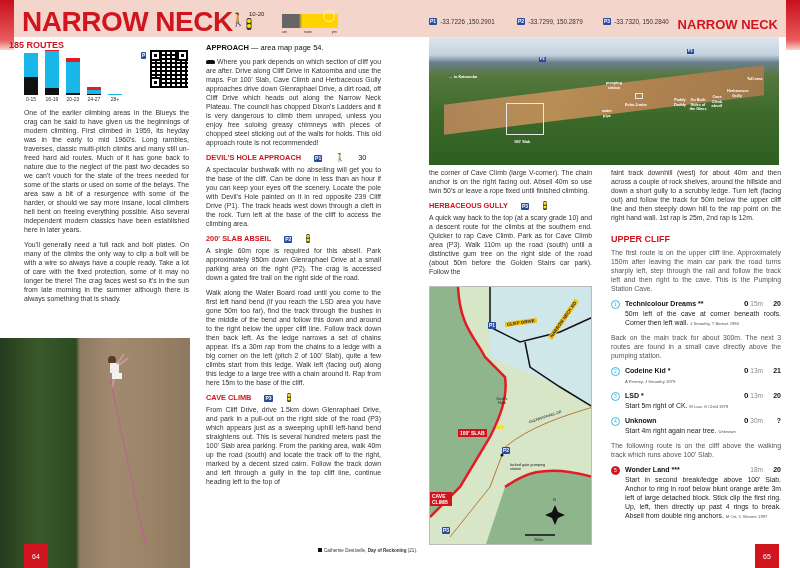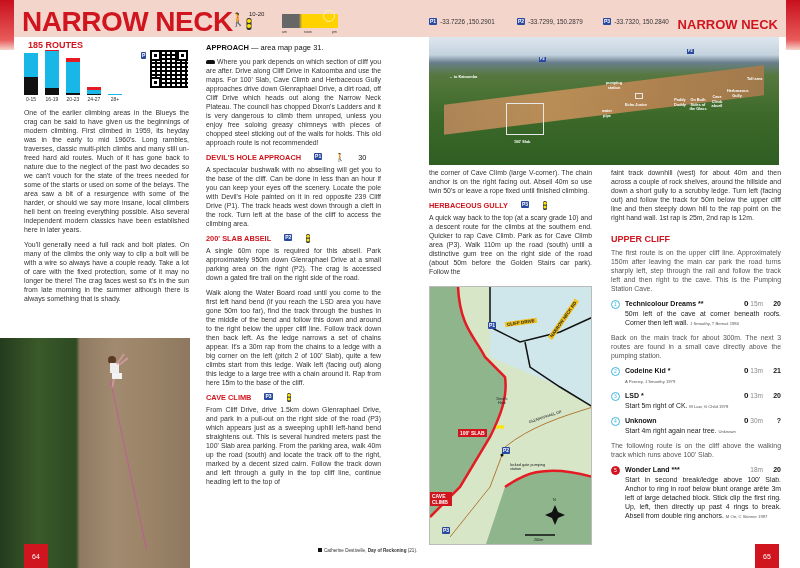--- a/index.html
+++ b/index.html
@@ -5,21 +5,21 @@
 *{box-sizing:border-box;margin:0;padding:0}
 body{width:800px;height:568px;overflow:hidden;background:#fff;font-family:"Liberation Sans",sans-serif;color:#222;position:relative}
 .spread{position:absolute;left:0;top:0;width:800px;height:568px}
 .header-band{position:absolute;top:0;height:37px;background:#f4d5cc}
 .hb-left{left:0;width:400px}
 .hb-right{left:400px;width:400px}
 .red-tab-left{position:absolute;left:0;top:0;width:14px;height:50px;background:linear-gradient(#c8101c,#e95b5b 80%,#f4d5cc)}
 .red-tab-right{position:absolute;right:0;top:0;width:14px;height:50px;background:linear-gradient(#c8101c,#e95b5b 80%,#f4d5cc)}
 .title-left{position:absolute;left:22px;top:6px;font-size:28px;font-weight:bold;color:#d0151e;letter-spacing:-0.5px}
 .title-right{position:absolute;right:22px;top:17px;font-size:13px;font-weight:bold;color:#d0151e}
-.routes-count{position:absolute;left:28px;top:40px;font-size:9px;font-weight:bold;color:#d0151e}
+.routes-count{position:absolute;left:9px;top:40px;font-size:9px;font-weight:bold;color:#d0151e}
 .hist{position:absolute;left:24px;top:50px;width:105px;height:45px}
 .hist .bar{position:absolute;bottom:0;width:14px;display:flex;flex-direction:column-reverse}
 .hist .seg{width:100%}
 .hist-labels{position:absolute;left:24px;top:96px;width:105px;height:8px}
 .hist-labels span{position:absolute;font-size:5px;color:#333;width:18px;text-align:center}
 .qr-inner{position:absolute;left:150px;top:50px;width:38px;height:38px}
 .qr-corner{position:absolute;width:11px;height:11px;border:2px solid #000;background:#fff}
 .qr-corner::after{content:"";position:absolute;left:2px;top:2px;width:3px;height:3px;background:#000}
 .p-badge{display:inline-block;background:#2a4aa0;color:#fff;font-size:5px;font-weight:bold;padding:0 1px;border-radius:1px;vertical-align:middle;line-height:7px}
 .qr-badge{position:absolute;left:141px;top:52px}
@@ -27,21 +27,21 @@
 .grade-range{position:absolute;left:249px;top:11px;font-size:6px}
 .bulb{position:absolute;left:245px;top:18px;width:8px;height:12px}
 .sunbar{position:absolute;left:282px;top:14px;width:56px;height:14px;background:linear-gradient(90deg,#666 0,#666 30%,#ffd200 36%,#ffd200 100%)}
 .sun{position:absolute;left:323px;top:10px;width:12px;height:12px;border-radius:50%;border:1px solid #fff2a0}
 .sun-labels{position:absolute;left:280px;top:30px;width:60px;font-size:3.5px;color:#333}
 .sun-labels span{position:absolute}
 .col{position:absolute;font-size:6.9px;line-height:9px;text-align:justify;color:#333}
 .col p{margin-bottom:6px}
 .col-left{left:24px;top:108px;width:165px}
 .col-mid{left:206px;top:43px;width:175px}
-.sub{font-size:7.4px;font-weight:bold;color:#d0151e;margin:6px 0 3px;display:flex;align-items:flex-start;gap:13px}
+.sub{font-size:7.4px;font-weight:bold;color:#d0151e;margin:6px 0 3px;display:flex;align-items:flex-end;gap:13px}
 .approach-h{font-weight:bold;color:#111;font-size:7.5px;margin-bottom:5px}
 .approach-h span.light{font-weight:normal}
 .photo-left{position:absolute;left:0;top:338px;width:190px;height:230px;background:
  linear-gradient(90deg,#243b1d 0,#3a5a2a 20%,#2d4a22 40%,#8f7a62 42%,#a18a6f 60%,#9a8366 80%,#8d7860 100%)}
 .climber{position:absolute;left:104px;top:352px;width:26px;height:40px}
 .rope{position:absolute;left:128px;top:380px;width:60px;height:170px;border-left:1px solid #c8539f;transform:skewX(12deg);opacity:.8}
 .pagebox{position:absolute;width:24px;height:24px;background:#d0151e;color:#fff;font-size:7px;display:flex;align-items:center;justify-content:center}
 .pg-left{left:24px;top:544px}
 .pg-right{left:755px;top:544px}
 .coords{position:absolute;top:18px;font-size:6.3px;color:#333;display:flex;align-items:center;gap:3px}
@@ -155,21 +155,21 @@
     <rect x="8" y="21" width="10" height="6" fill="#f2f2f2"></rect>
     <line x1="13" y1="12" x2="20" y2="2" stroke="#c99" stroke-width="2"></line>
     <line x1="15" y1="13" x2="24" y2="6" stroke="#c99" stroke-width="2"></line>
     <line x1="10" y1="27" x2="8" y2="36" stroke="#c99" stroke-width="2"></line>
   </svg>
   <div class="rope"></div>
   <div class="pagebox pg-left">64</div>
 
   <div class="col col-mid">
     <div class="approach-h">
-      <span>APPROACH</span><span class="light"> — area map page 31.</span>
+      <span>APPROACH</span><span class="light"> — area map page 54.</span>
     </div>
     <p><span class="car"></span> <span>Where you park depends on which section of cliff you are after. Drive along Cliff Drive in Katoomba and use the maps. For 100' Slab, Cave Climb and Herbaceous Gully approaches drive down Glenraphael Drive, a dirt road, off Cliff Drive which heads out along the Narrow Neck Plateau. The council has chopped Dixon's Ladders and it is very dangerous to climb them unroped, unless you enjoy free soloing greasy chimneys with pieces of chopped steel sticking out of the walls for holds. This old approach route is not recommended!</span></p>
 
     <div class="sub">
       <span>DEVIL'S HOLE APPROACH</span>
       <span class="p-badge">P1</span>
       <span class="walk" style="color:#111">🚶</span>
       <span style="color:#111;font-weight:normal">30</span>
     </div>
     <p>A spectacular bushwalk with no abseiling will get you to the base of the cliff. Can be done in less than an hour if you can keep your eyes off the scenery. Locate the pole with Devil's Hole painted on it in red opposite 239 Cliff Drive (P1). The track heads west down through a cleft in the rock. Turn left at the base of the cliff to access the climbing area.</p>

